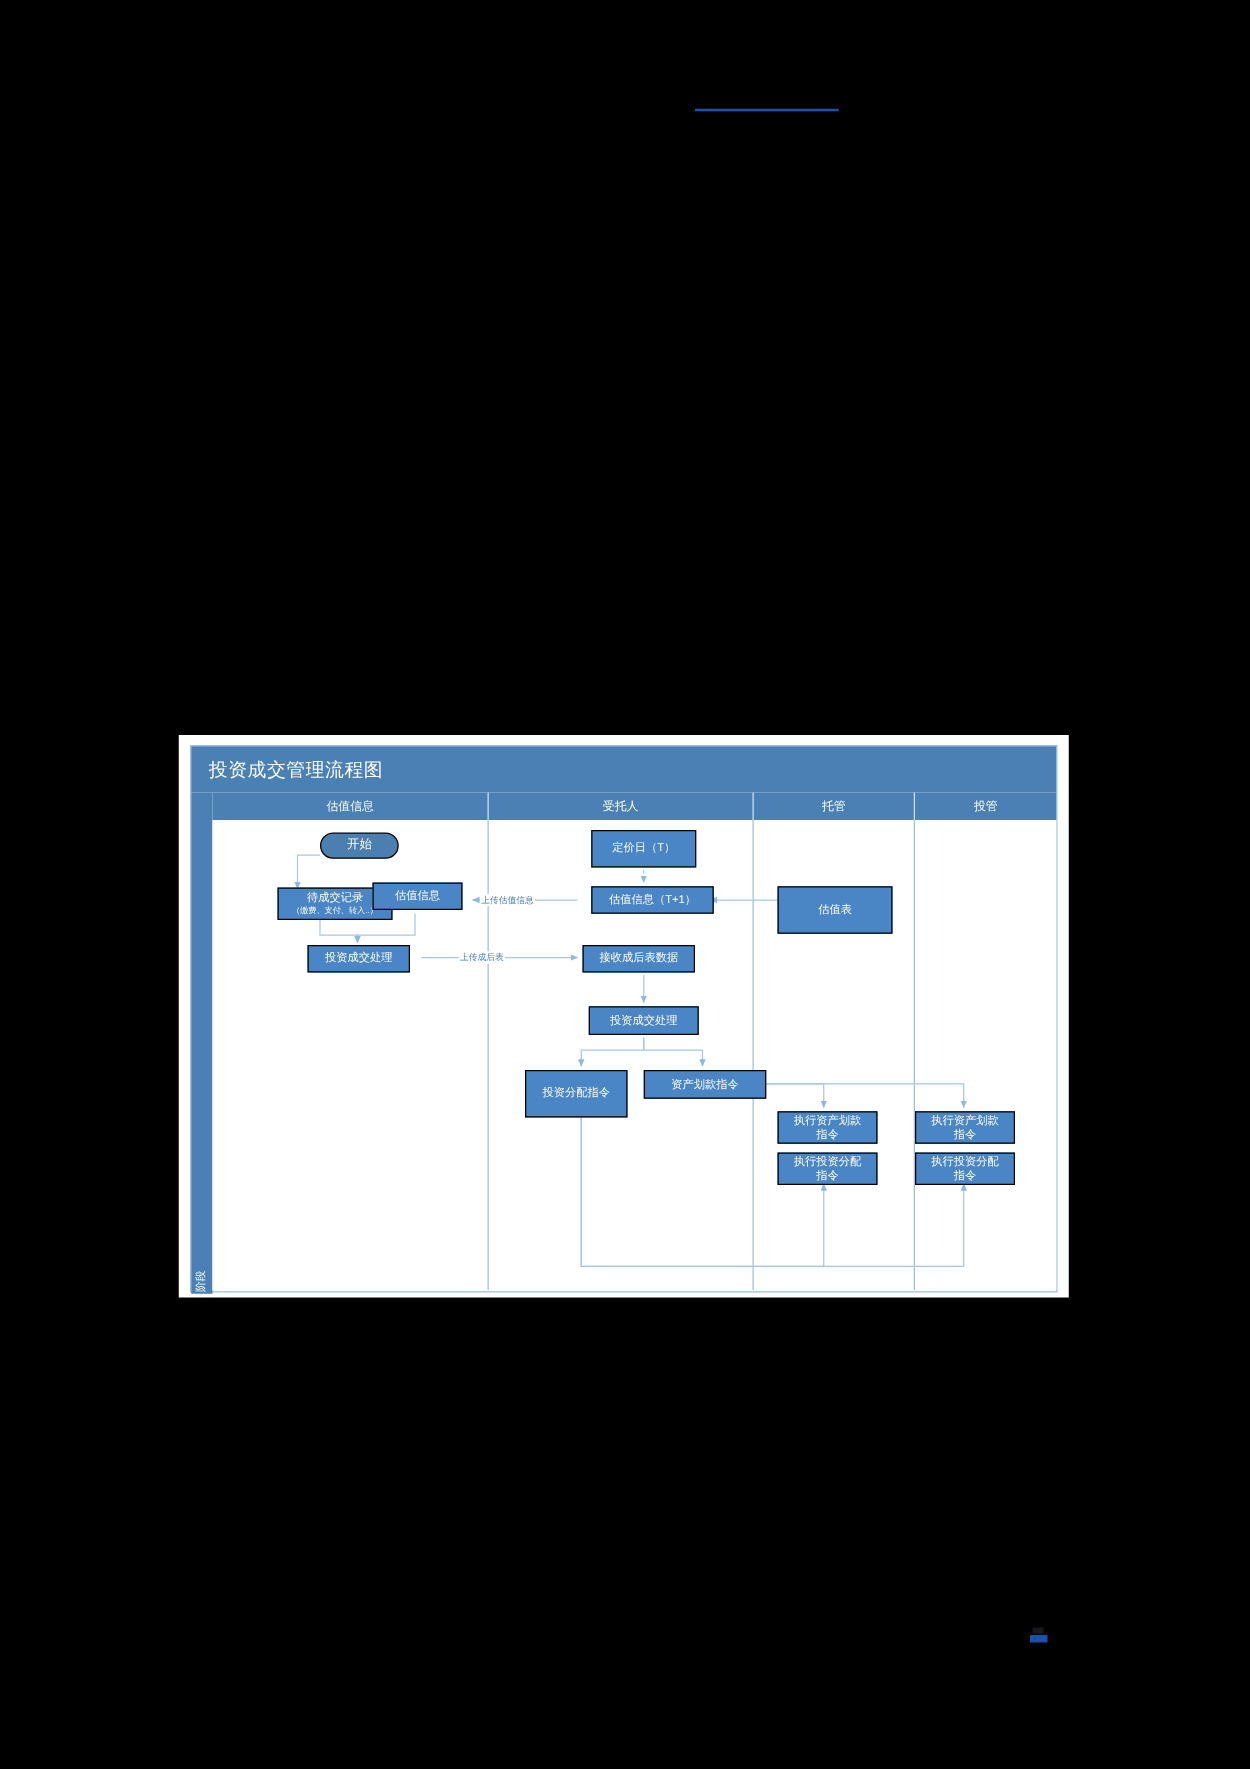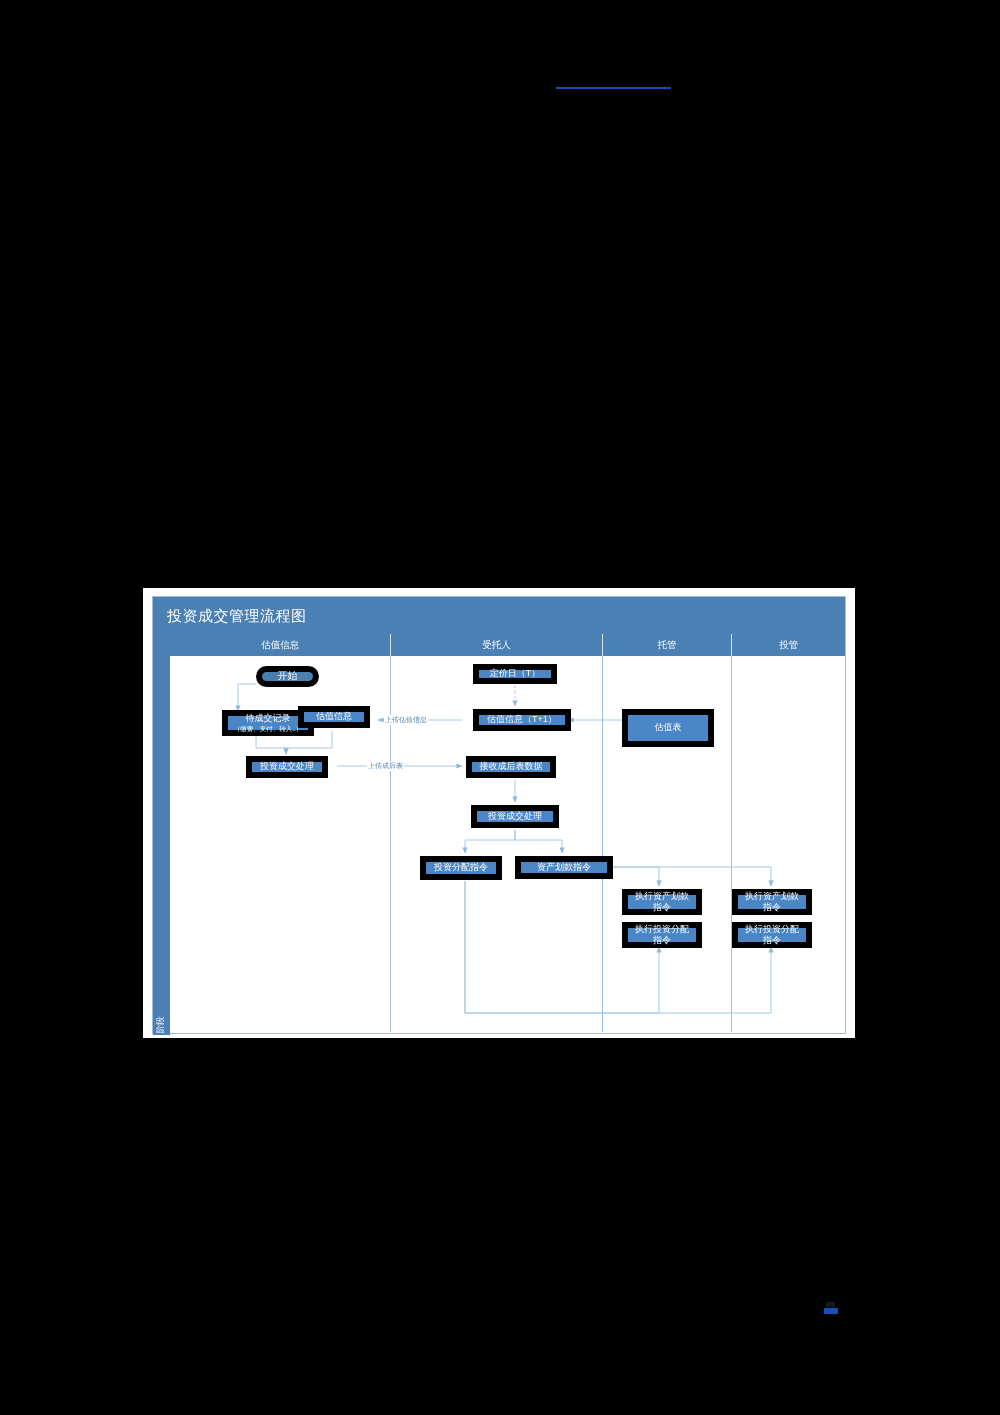--- a/index.html
+++ b/index.html
@@ -51,21 +51,21 @@
   .lane-body-row{position:absolute;left:17px;top:59px;right:0;bottom:1px;
                  display:flex;background:#ffffff;}
   .lane-body{height:100%;border-right:1px solid #9dbfdd;box-sizing:border-box;}
   .lane-body:last-child{border-right:none;}
 
   
   .canvas{position:absolute;left:17px;top:59px;right:0;bottom:1px;}
   .canvas > svg{position:absolute;left:0;top:0;}
 
   
-  .node{position:absolute;background:#4a86c5;border:6px solid #000000;
+  .node{position:absolute;background:#4a86c5;border:1px solid #000000;
         color:#ffffff;display:flex;flex-direction:column;
         align-items:center;justify-content:center;
         font-size:9px;line-height:1.25;
         box-sizing:border-box;}
   .node.rounded{border-radius:14px;background:#4a7fb0;font-size:10px;}
   .node .sub{font-size:6.5px;margin-top:1px;}
   .node .l2{display:block;}
 
   .edge-label{position:absolute;color:#4a7fb0;font-size:7px;white-space:nowrap;
               background:#ffffff;padding:0 1px;}
@@ -150,37 +150,37 @@
       </div>
 
       <div class="node" style="left:128px;top:50px;width:72px;height:22px;">
         <span>估值信息</span>
       </div>
 
       <div class="node" style="left:76px;top:100px;width:82px;height:22px;">
         <span>投资成交处理</span>
       </div>
 
-      <div class="node" style="left:303px;top:8px;width:84px;height:20px;">
+      <div class="node" style="left:303px;top:8px;width:84px;height:30px;">
         <span>定价日（T）</span>
       </div>
 
       <div class="node" style="left:303px;top:53px;width:98px;height:22px;">
         <span>估值信息（T+1）</span>
       </div>
 
       <div class="node" style="left:296px;top:100px;width:90px;height:22px;">
         <span>接收成后表数据</span>
       </div>
 
       <div class="node" style="left:301px;top:149px;width:88px;height:23px;">
         <span>投资成交处理</span>
       </div>
 
-      <div class="node" style="left:250px;top:200px;width:82px;height:24px;">
+      <div class="node" style="left:250px;top:200px;width:82px;height:38px;">
         <span>投资分配指令</span>
       </div>
 
       <div class="node" style="left:345px;top:200px;width:98px;height:23px;">
         <span>资产划款指令</span>
       </div>
 
       <div class="node" style="left:452px;top:53px;width:92px;height:38px;">
         <span>估值表</span>
       </div>

